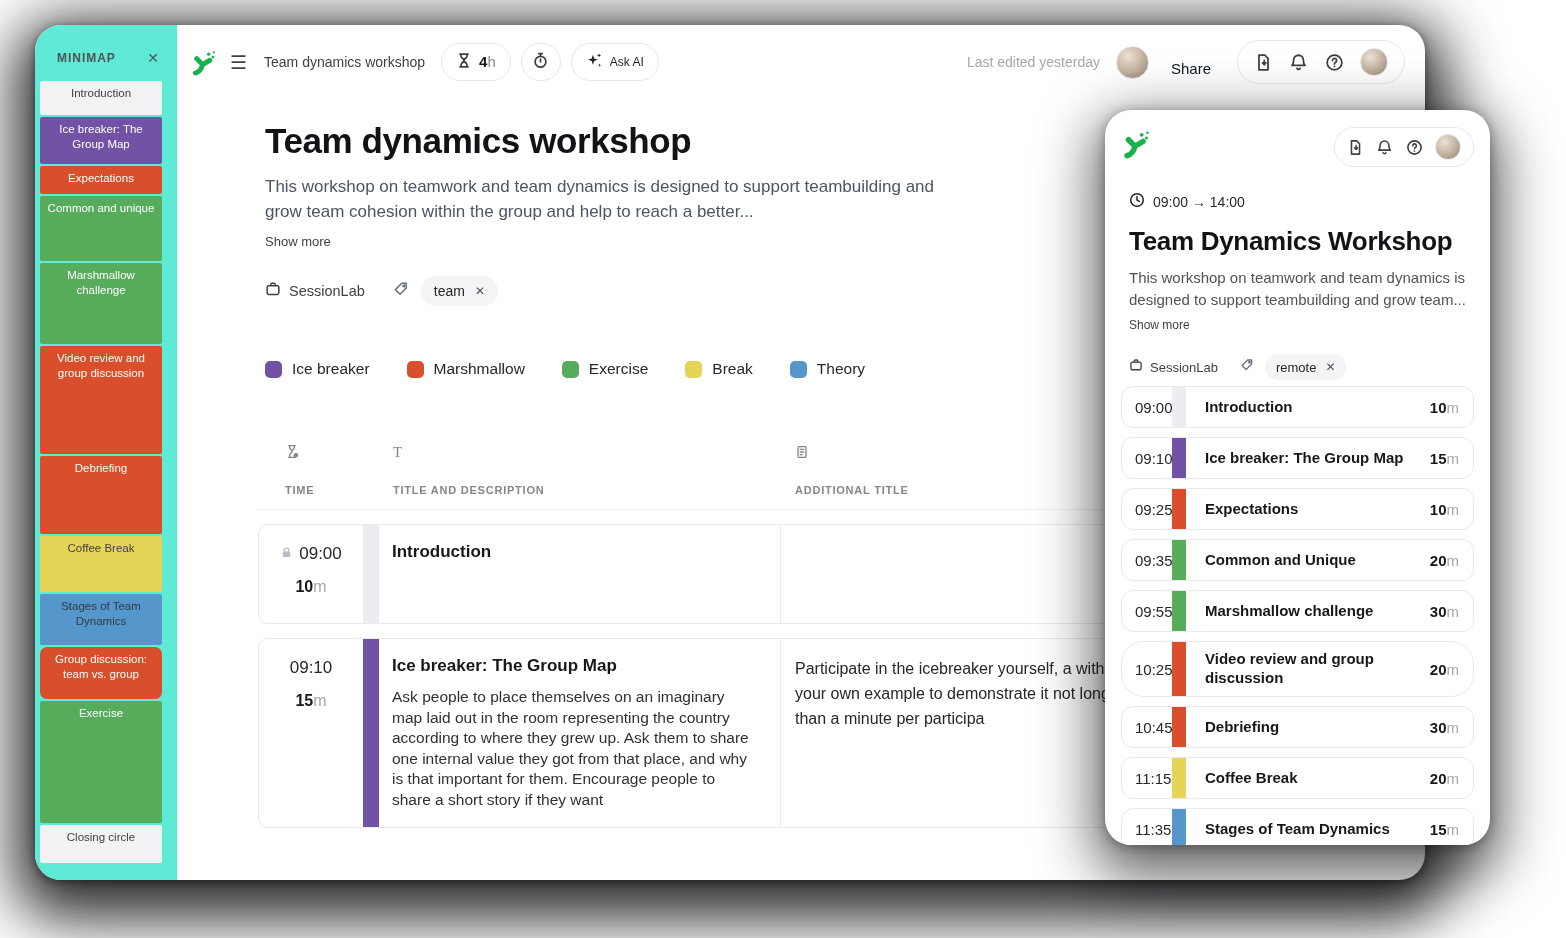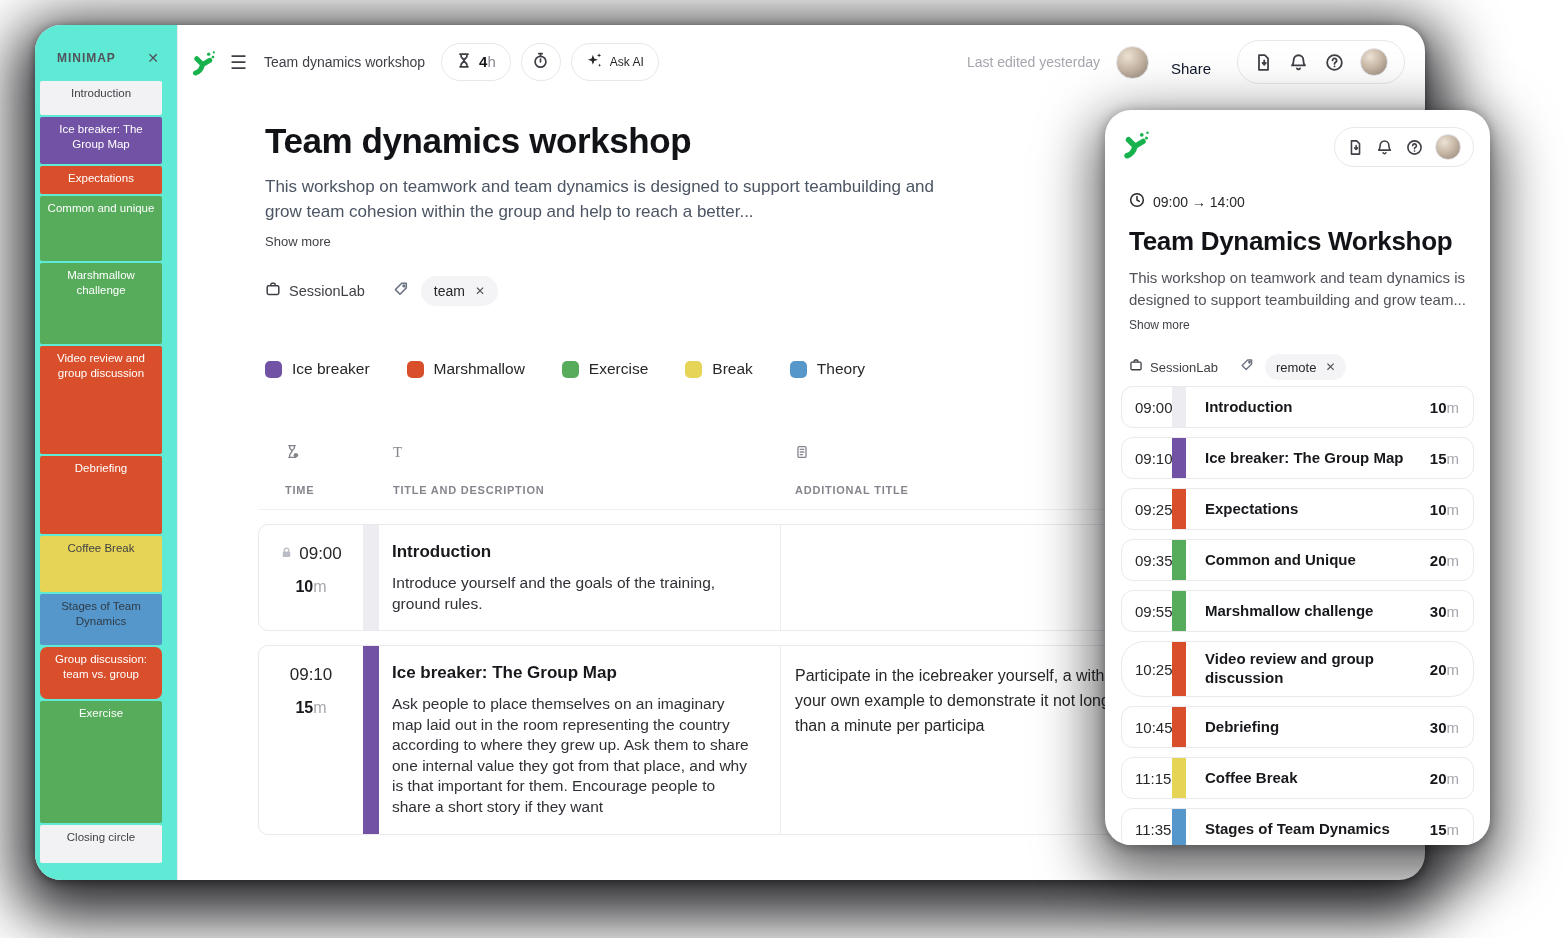--- a/index.html
+++ b/index.html
@@ -328,21 +328,20 @@
                 <rect x="3.4" y="6.8" width="9.2" height="6.8" rx="1.4" fill="#b9bcc4"></rect>
               </svg>
             </span>
             <span>09:00</span>
           </span>
           <span class="ct-dur"><b>10</b><span>m</span></span>
         </div>
         <div class="strip" style="background: rgb(236, 236, 241);"></div>
         <div class="col-main">
           <div class="sc-title">Introduction</div>
-          <div class="sc-desc">Introduce yourself and the goals of the training, ground rules.</div>
         </div>
         <div class="col-info">
           <div class="ci-text"></div>
         </div>
       </div>
 
       <div class="session-card card-ice">
         <div class="col-time">
           <span class="ct-line">
               <span>09:10</span>

